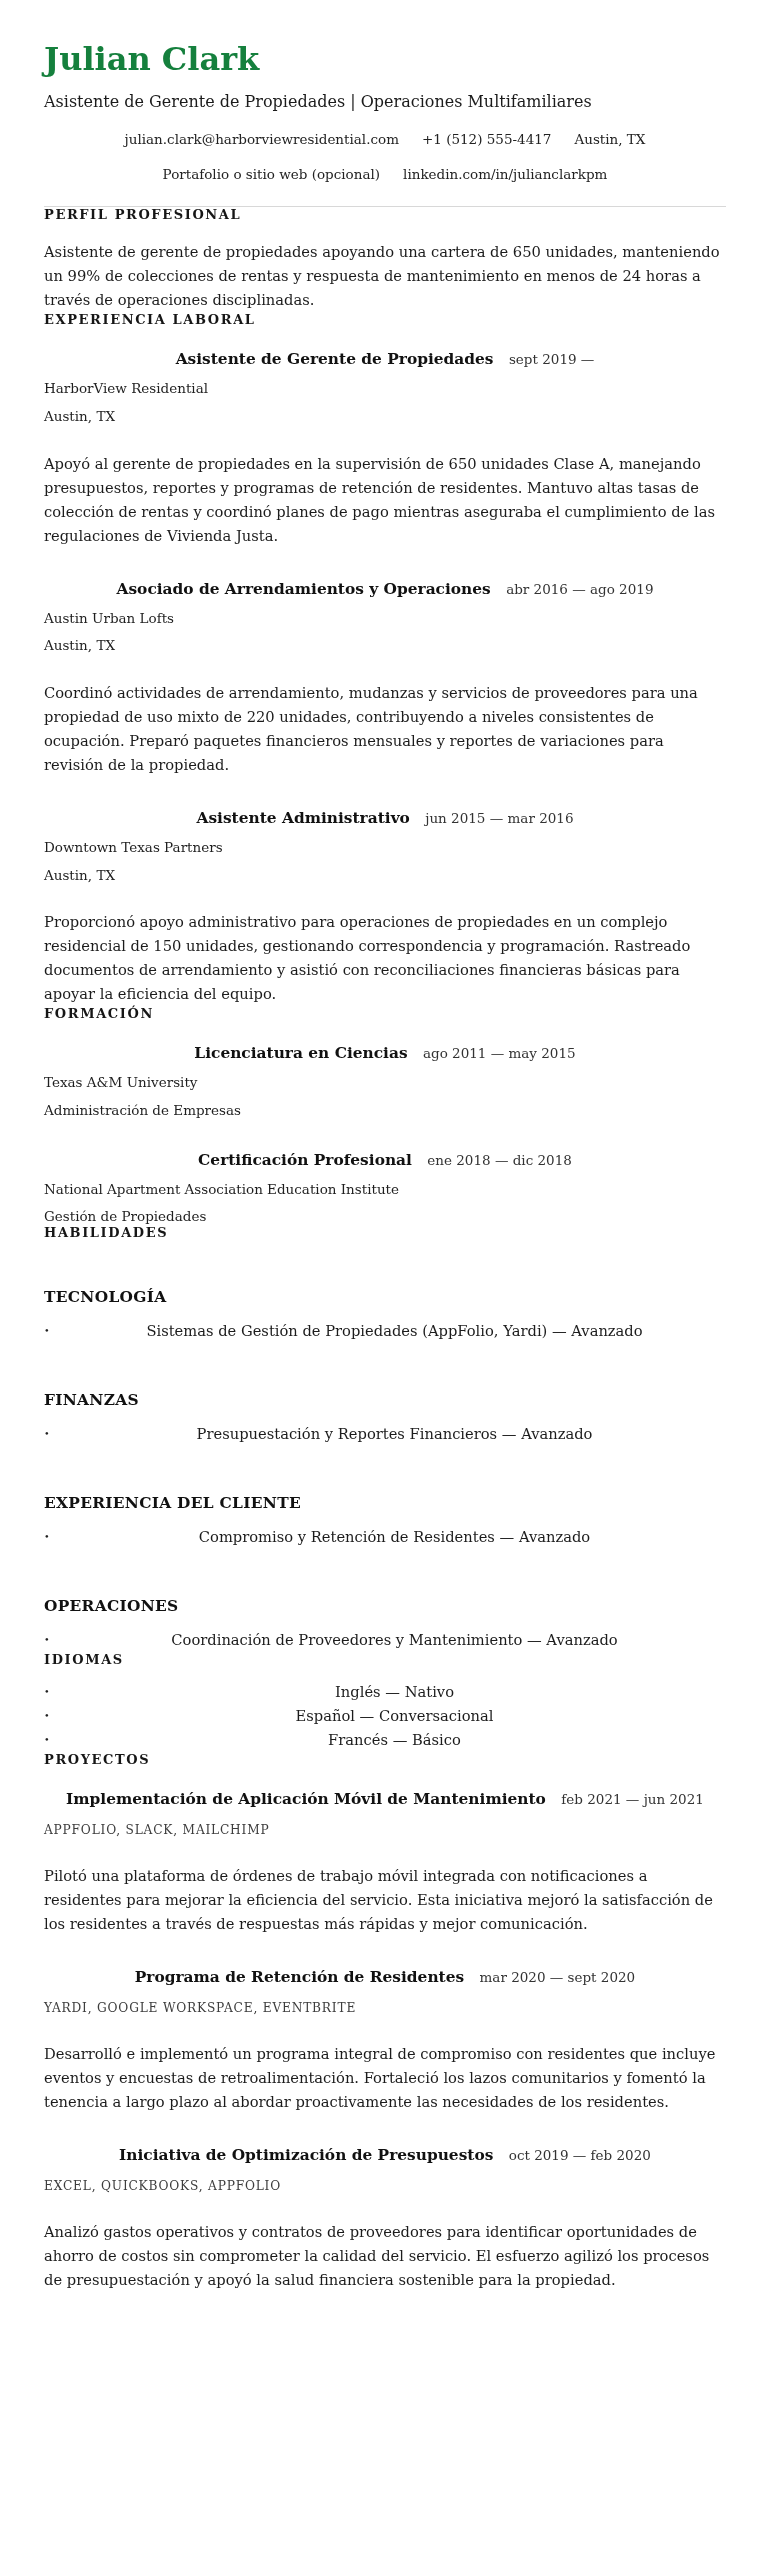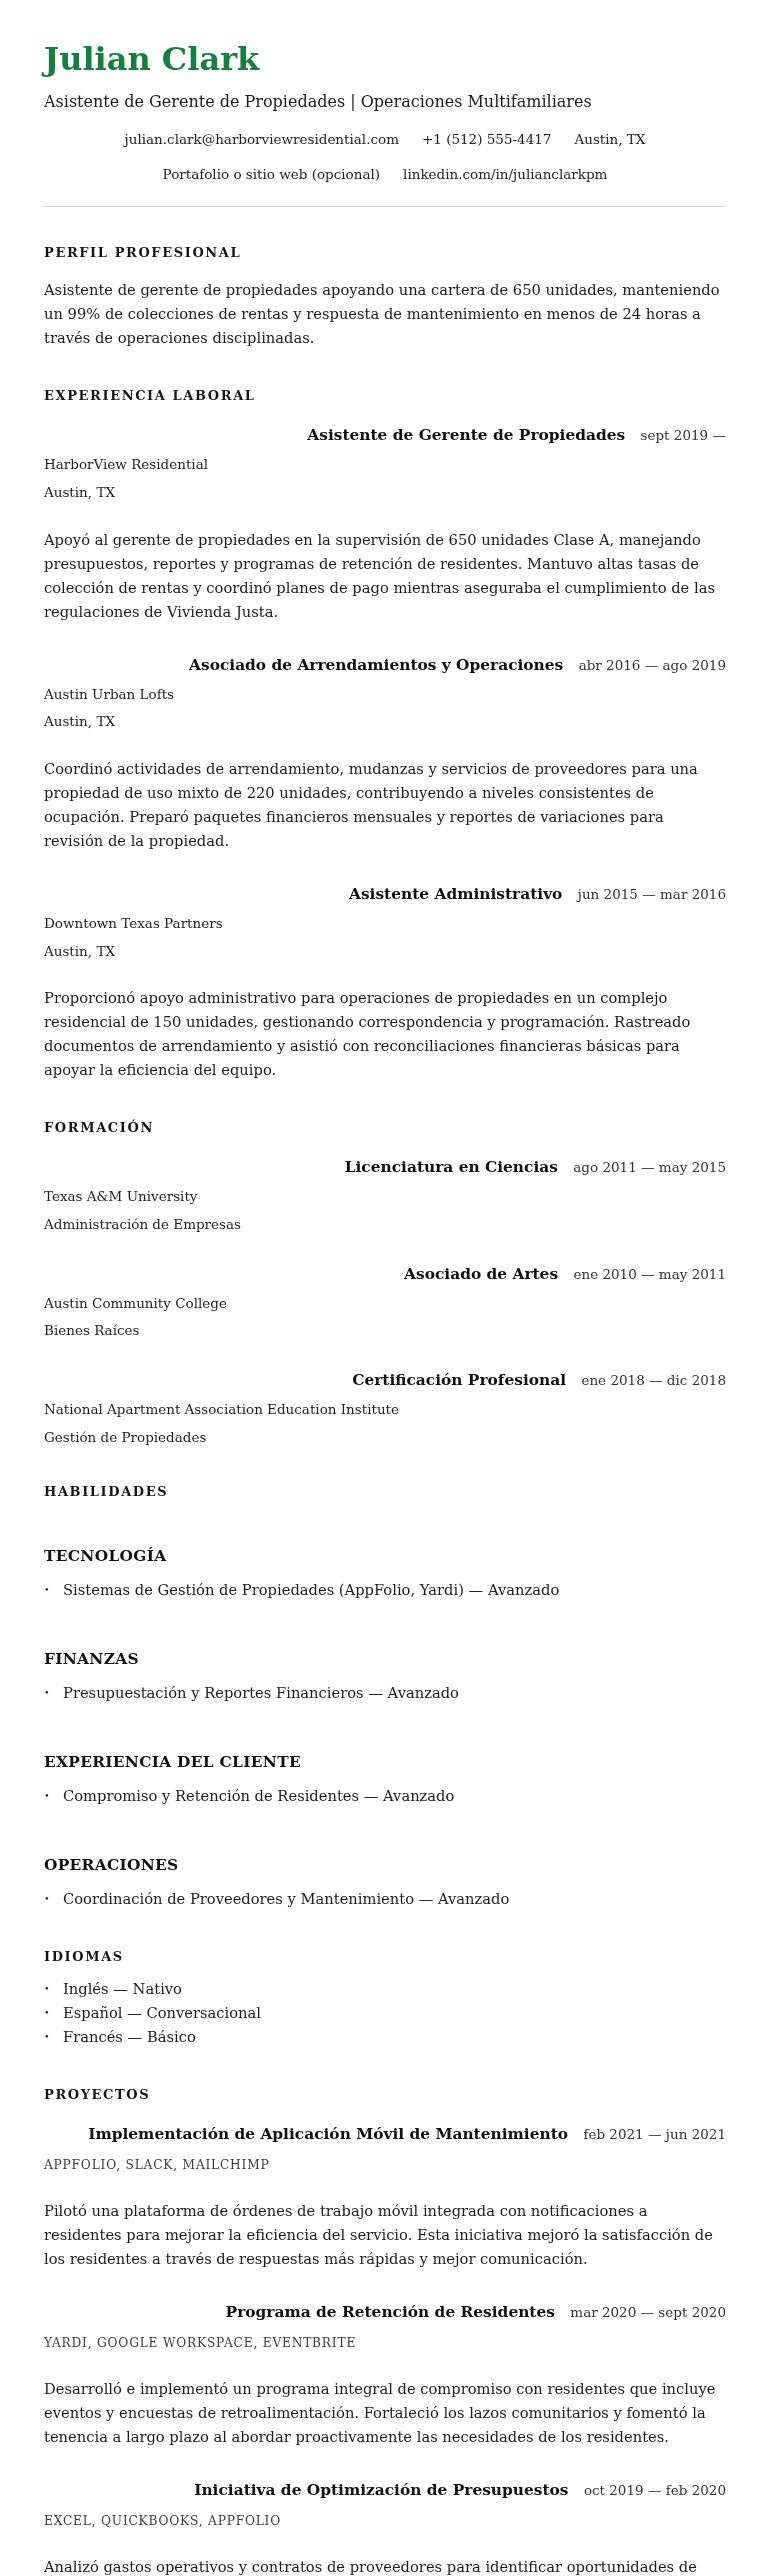--- a/index.html
+++ b/index.html
@@ -4,36 +4,36 @@
 <style>
   html,body{margin:0;padding:0;background:#ffffff;}
   body{font-family:"DejaVu Serif","Liberation Serif",serif;color:#1c1c1c;}
   .page{width:770px;min-height:2576px;box-sizing:border-box;padding:40px 44px 58px 44px;background:#ffffff;}
 
   .name{font-size:32px;line-height:38px;font-weight:700;color:#15803d;margin:0;}
   .headline{font-size:16px;line-height:20.5px;margin-top:14px;color:#1b1b1b;}
   .contact-row{display:flex;gap:23px;font-size:13.5px;line-height:16.7px;margin-top:18.6px;color:#222;flex-wrap:nowrap;justify-content:center;}
   .rule{border:none;border-top:1.3px solid #d8d8d8;margin:23px 0 0 0;}
 
-  .section-label{font-size:13px;font-weight:700;letter-spacing:1.6px;color:#161616;margin-top:38px;}
+  .section-label{font-size:13px;font-weight:700;letter-spacing:1.6px;color:#161616;}
   .profile-text{font-size:14.7px;line-height:24px;margin-top:18px;}
 
   .entry{margin-top:32px;}
   .entry.first{margin-top:23px;}
-  .entry-head{display:flex;justify-content:flex-end;align-items:baseline;}
+  .entry-head{display:flex;justify-content:center;align-items:baseline;}
   .entry-title{font-size:15.4px;line-height:19px;font-weight:700;color:#111;}
   .entry-date{font-size:13.5px;color:#333;white-space:nowrap;margin-left:15.4px;}
   .entry-sub{font-size:13.5px;line-height:16.7px;margin-top:11px;color:#1f1f1f;}
   .entry-desc{font-size:14.7px;line-height:24px;margin-top:27px;}
 
   .skill-cat{font-size:15.4px;font-weight:700;letter-spacing:0.3px;color:#111;margin-top:48px;}
   .bullet-list{margin-top:13px;}
   .bullet-item{display:flex;font-size:14.7px;line-height:24px;color:#1c1c1c;}
   .bullet-dot{width:19px;flex:0 0 19px;font-size:9.6px;color:#222;}
-  .bullet-text{flex:1;}
+  .bullet-text{flex:1;text-align:center;}
 
   .proj-tags{font-size:12.2px;letter-spacing:0.8px;margin-top:14px;color:#3d3d3d;}
 </style>
 </head>
 <body>
 
 <div class="page">
 
   <h1 class="name">Julian Clark</h1>
   <div class="headline">Asistente de Gerente de Propiedades | Operaciones Multifamiliares</div>
@@ -89,28 +89,20 @@
 
   <div class="entry first">
     <div class="entry-head">
       <span class="entry-title">Licenciatura en Ciencias</span>
       <span class="entry-date">ago 2011 — may 2015</span>
     </div>
     <div class="entry-sub">Texas A&amp;M University</div>
     <div class="entry-sub">Administración de Empresas</div>
   </div>
 
-  <div class="entry">
-    <div class="entry-head">
-      <span class="entry-title">Asociado de Artes</span>
-      <span class="entry-date">ene 2010 — may 2011</span>
-    </div>
-    <div class="entry-sub">Austin Community College</div>
-    <div class="entry-sub">Bienes Raíces</div>
-  </div>
 
   <div class="entry">
     <div class="entry-head">
       <span class="entry-title">Certificación Profesional</span>
       <span class="entry-date">ene 2018 — dic 2018</span>
     </div>
     <div class="entry-sub">National Apartment Association Education Institute</div>
     <div class="entry-sub">Gestión de Propiedades</div>
   </div>
 

